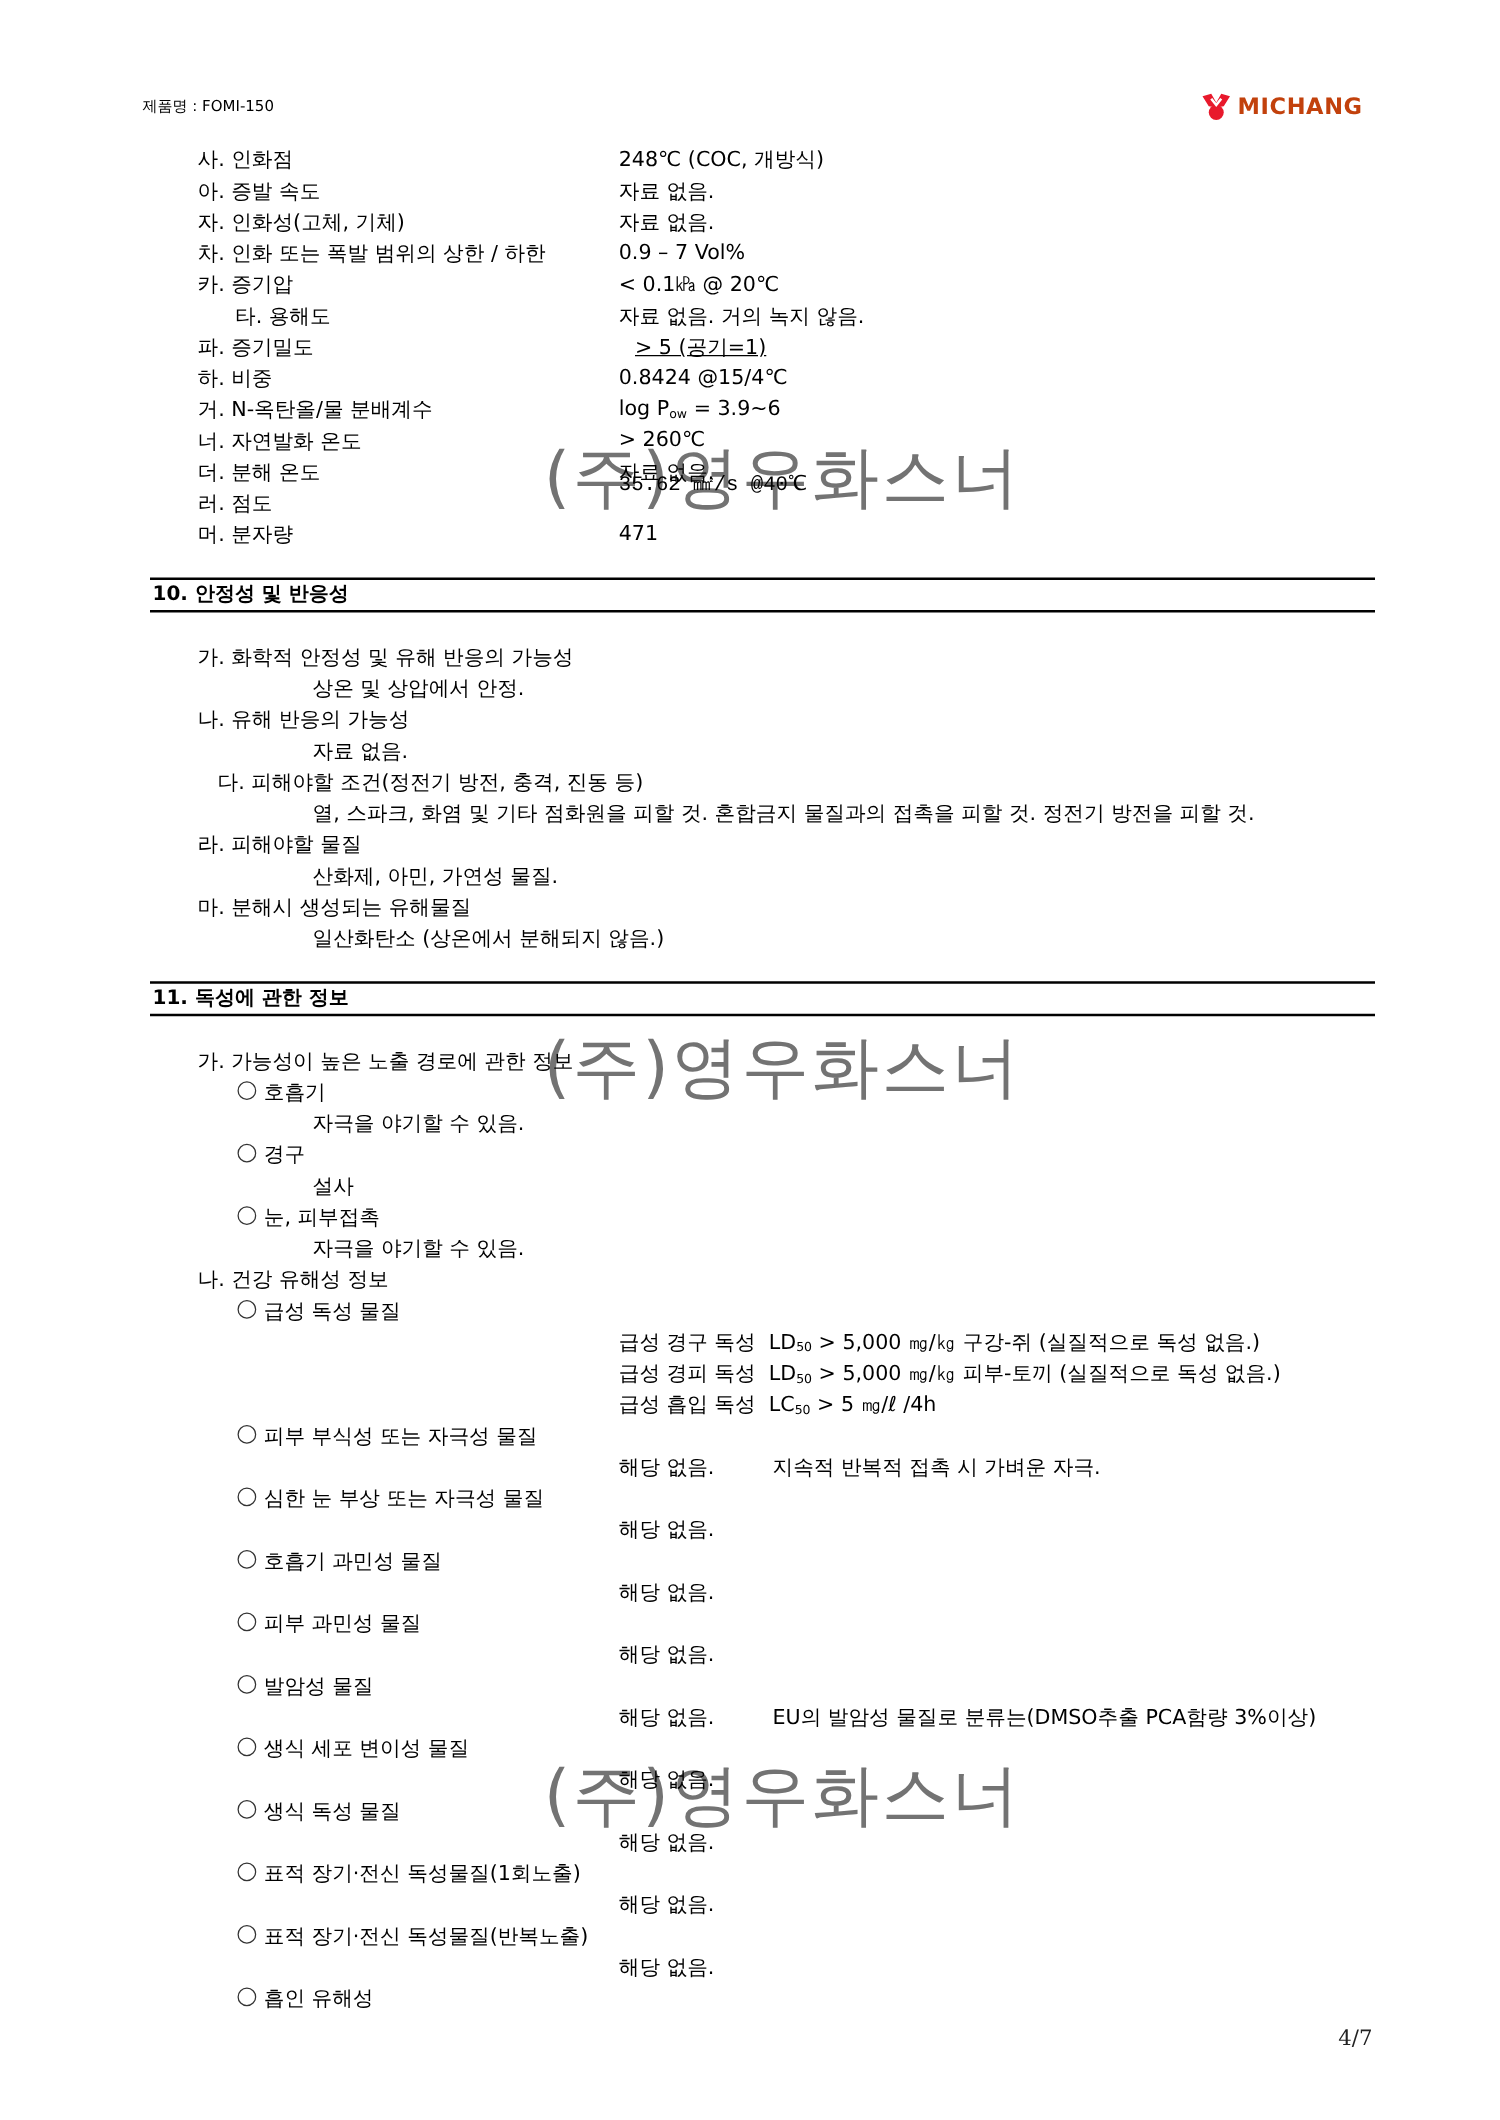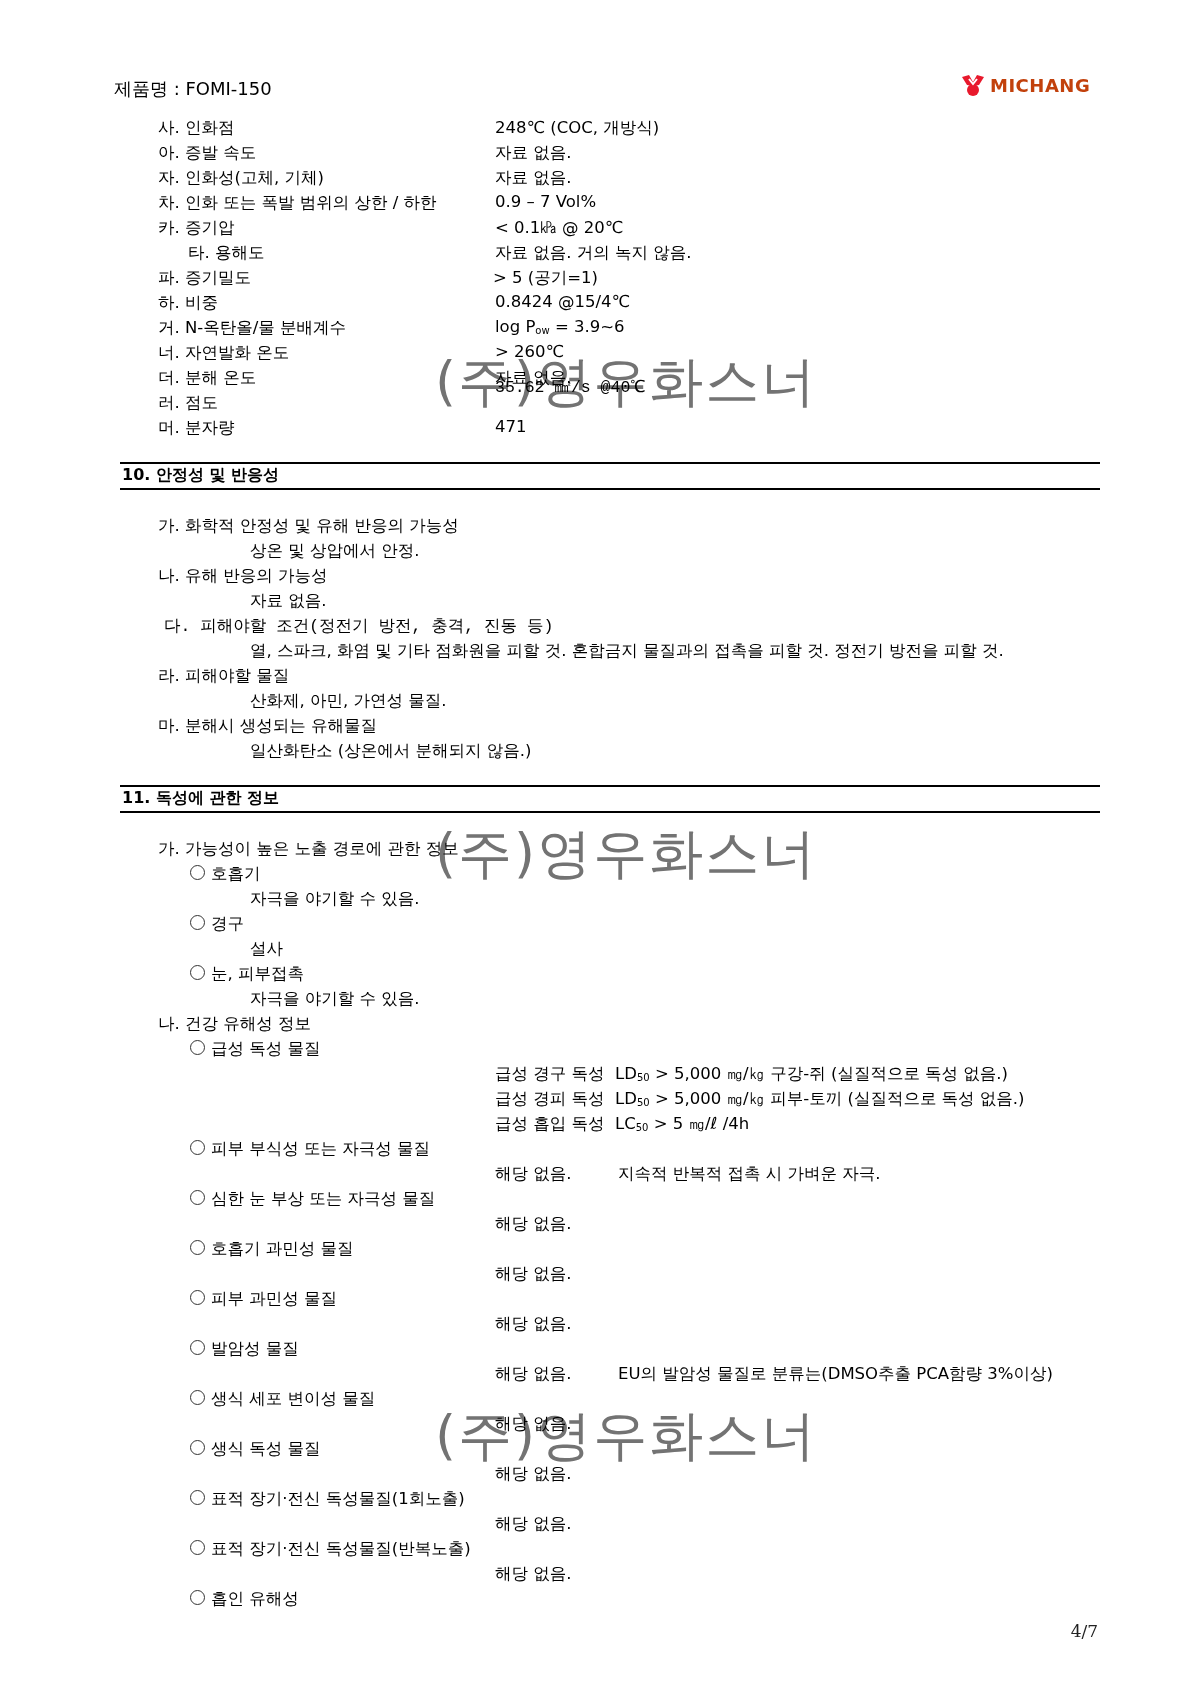--- a/index.html
+++ b/index.html
@@ -2,21 +2,21 @@
 <html><head>
   <meta charset="utf-8">
   <style>
     html, body { margin: 0; padding: 0; background: #ffffff; }
     body {
       width: 1200px; height: 1696px; position: relative; overflow: hidden;
       font-family: "DejaVu Sans", "Liberation Sans", sans-serif;
       color: #000; font-size: 16.5px;
     }
     .abs { position: absolute; white-space: nowrap; }
-    .header-product { left: 114px; top: 77px; font-size: 18px; }
+    .header-product { left: 114px; top: 77px; font-size: 12px; }
     .logo { left: 960px; top: 73px; display: flex; align-items: center; gap: 4px; }
     .logo-text { font-family: "DejaVu Sans", sans-serif; font-weight: bold; font-size: 18px; letter-spacing: 0.5px; color: #c2410c; }
     .watermark { color: #737373; font-size: 54px; letter-spacing: 2px; z-index: 0; }
     .content { z-index: 1; }
     .rule-thick { position: absolute; left: 120px; width: 980px; height: 2px; background: #000; }
     .section-title { font-weight: bold; font-size: 16px; }
     .page-num { right: 102px; top: 1621px; font-family: "DejaVu Serif", serif; font-size: 17px; color: #222; }
     sub { font-size: 10px; vertical-align: -2px; }
     .circle { display: inline-block; width: 13px; height: 13px; border: 1px solid #333; border-radius: 50%; vertical-align: -1px; margin-right: 6px; }
   </style>
@@ -44,21 +44,21 @@
   <div class="abs" style="left:495px; top:142px;">자료 없음.</div>
   <div class="abs" style="left:158px; top:167px;">자. 인화성(고체, 기체)</div>
   <div class="abs" style="left:495px; top:167px;">자료 없음.</div>
   <div class="abs" style="left:158px; top:192px;">차. 인화 또는 폭발 범위의 상한 / 하한</div>
   <div class="abs" style="left:495px; top:192px;">0.9 – 7 Vol%</div>
   <div class="abs" style="left:158px; top:217px;">카. 증기압</div>
   <div class="abs" style="left:495px; top:217px;">&lt; 0.1㎪ @ 20℃</div>
   <div class="abs" style="left:158px; top:242px;margin-left:30px;">타. 용해도</div>
   <div class="abs" style="left:495px; top:242px;">자료 없음. 거의 녹지 않음.</div>
   <div class="abs" style="left:158px; top:267px;">파. 증기밀도</div>
-  <div class="abs" style="left:493px; top:267px;">&gt; 5 (공기=1)</div>
+  <div class="abs" style="left:508px; top:267px;text-decoration:underline;">&gt; 5 (공기=1)</div>
   <div class="abs" style="left:158px; top:292px;">하. 비중</div>
   <div class="abs" style="left:495px; top:292px;">0.8424 @15/4℃</div>
   <div class="abs" style="left:158px; top:317px;">거. N-옥탄올/물 분배계수</div>
   <div class="abs" style="left:495px; top:317px;"><span>log P</span><sub>ow</sub><span> = 3.9~6</span></div>
   <div class="abs" style="left:158px; top:342px;">너. 자연발화 온도</div>
   <div class="abs" style="left:495px; top:342px;">&gt; 260℃</div>
   <div class="abs" style="left:158px; top:367px;">더. 분해 온도</div>
   <div class="abs" style="left:495px; top:367px;">자료 없음.</div>
   <div class="abs" style="left:158px; top:392px;">러. 점도</div>
   <div class="abs" style="left:495px; top:376px;font-family:Liberation Mono, monospace;">35.62 ㎟/s  @40℃</div>
@@ -68,21 +68,21 @@
 
 <div class="rule-thick" style="top:462px;"></div>
 <div class="abs section-title" style="left:122px; top:465px;">10. 안정성 및 반응성</div>
 <div class="rule-thick" style="top:488px;"></div>
 
 <div class="content">
   <div class="abs" style="left:158px; top:515px;">가. 화학적 안정성 및 유해 반응의 가능성</div>
   <div class="abs" style="left:250px; top:540px;">상온 및 상압에서 안정.</div>
   <div class="abs" style="left:158px; top:565px;">나. 유해 반응의 가능성</div>
   <div class="abs" style="left:250px; top:590px;">자료 없음.</div>
-  <div class="abs" style="left:164px; top:615px;font-family:Liberation Mono, monospace;">다. 피해야할 조건(정전기 방전, 충격, 진동 등)</div>
+  <div class="abs" style="left:174px; top:615px;">다. 피해야할 조건(정전기 방전, 충격, 진동 등)</div>
   <div class="abs" style="left:250px; top:640px;">열, 스파크, 화염 및 기타 점화원을 피할 것. 혼합금지 물질과의 접촉을 피할 것. 정전기 방전을 피할 것.</div>
   <div class="abs" style="left:158px; top:665px;">라. 피해야할 물질</div>
   <div class="abs" style="left:250px; top:690px;">산화제, 아민, 가연성 물질.</div>
   <div class="abs" style="left:158px; top:715px;">마. 분해시 생성되는 유해물질</div>
   <div class="abs" style="left:250px; top:740px;">일산화탄소 (상온에서 분해되지 않음.)</div>
 </div>
 
 <div class="rule-thick" style="top:785px;"></div>
 <div class="abs section-title" style="left:122px; top:788px;">11. 독성에 관한 정보</div>
 <div class="rule-thick" style="top:811px;"></div>

